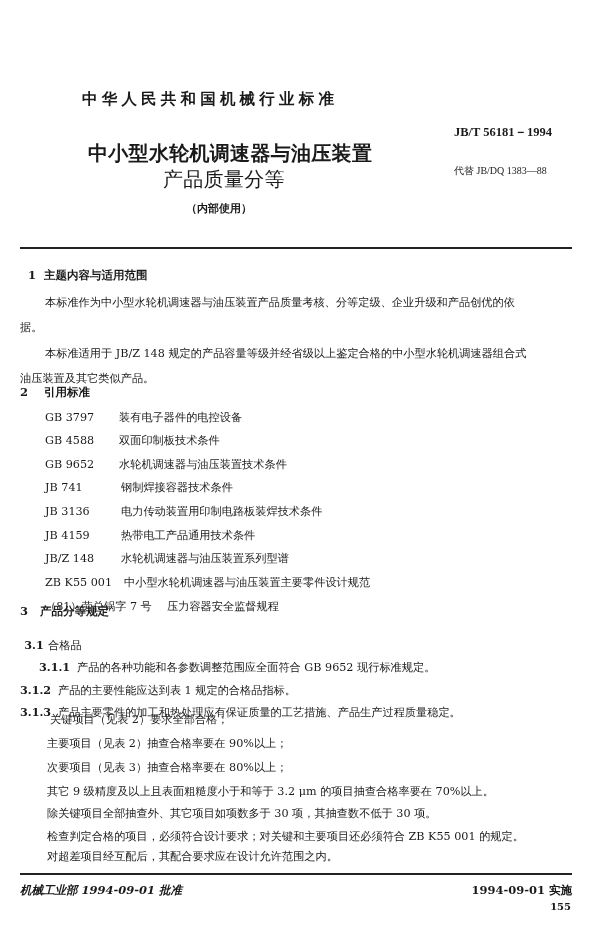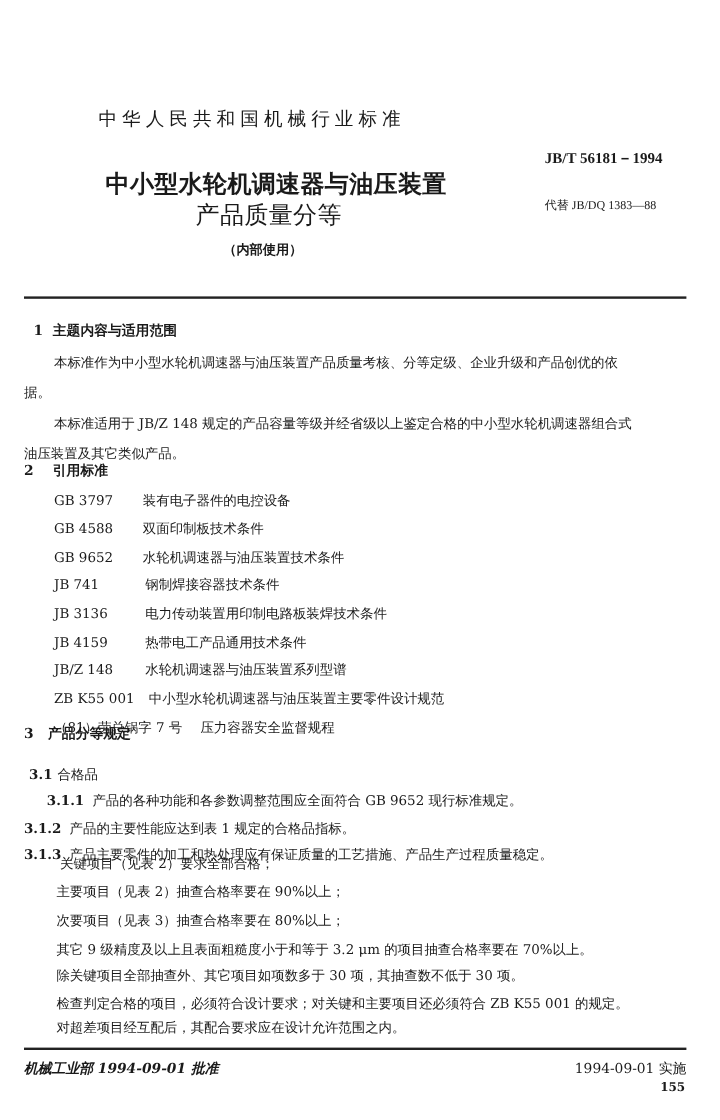--- a/index.html
+++ b/index.html
@@ -3,33 +3,33 @@
   <meta charset="utf-8">
   <style>
     html, body { margin: 0; padding: 0; }
     body {
       width: 600px; height: 933px; background: #ffffff; position: relative; overflow: hidden;
       font-family: "DejaVu Serif", "Liberation Serif", serif; color: #1a1a1a;
     }
     .abs { position: absolute; white-space: nowrap; }
     .sans { font-family: "DejaVu Sans", "Liberation Sans", sans-serif; }
     .serif { font-family: "Liberation Serif", "DejaVu Serif", serif; text-align: right; }
-    .hdr-org { left: 82px; top: 89px; font-size: 15.5px; letter-spacing: 4.2px; font-weight: normal; }
+    .hdr-org { left: 82px; top: 89px; font-size: 15.5px; letter-spacing: 4.2px; font-weight: bold; }
     .std-no { left: 454px; top: 124px; font-size: 12.5px; font-weight: bold; }
     .replaces { left: 454px; top: 164px; font-size: 10px; }
     .title1 { left: 88px; top: 140px; font-size: 20px; font-weight: bold; letter-spacing: 0.3px; }
     .title2 { left: 163px; top: 166px; font-size: 20px; font-weight: normal; letter-spacing: 0.3px; }
     .note { left: 186px; top: 201px; font-size: 11px; font-weight: bold; }
     .rule { position: absolute; left: 20px; width: 552px; height: 2px; background: #222; }
     .body { font-size: 11.2px; }
     .sec { font-weight: bold; font-size: 11.5px; }
     .num { display: inline-block; font-weight: bold; }
     .ref-code { display: inline-block; width: 74px; }
     .footer-left { left: 20px; top: 883px; font-size: 11.5px; font-weight: bold; font-style: italic; }
-    .footer-right { right: 28px; top: 883px; font-size: 11.5px; font-weight: normal; }
+    .footer-right { right: 28px; top: 883px; font-size: 11.5px; font-weight: bold; }
     .page-no { right: 29px; top: 901px; font-size: 10px; font-weight: bold; }
   </style>
 </head>
 <body>
 
 <div class="abs hdr-org sans">中华人民共和国机械行业标准</div>
 <div class="abs std-no serif">JB/T 56181－1994</div>
 <div class="abs title1 sans">中小型水轮机调速器与油压装置</div>
 <div class="abs replaces serif">代替 JB/DQ 1383—88</div>
 <div class="abs title2 sans">产品质量分等</div>

